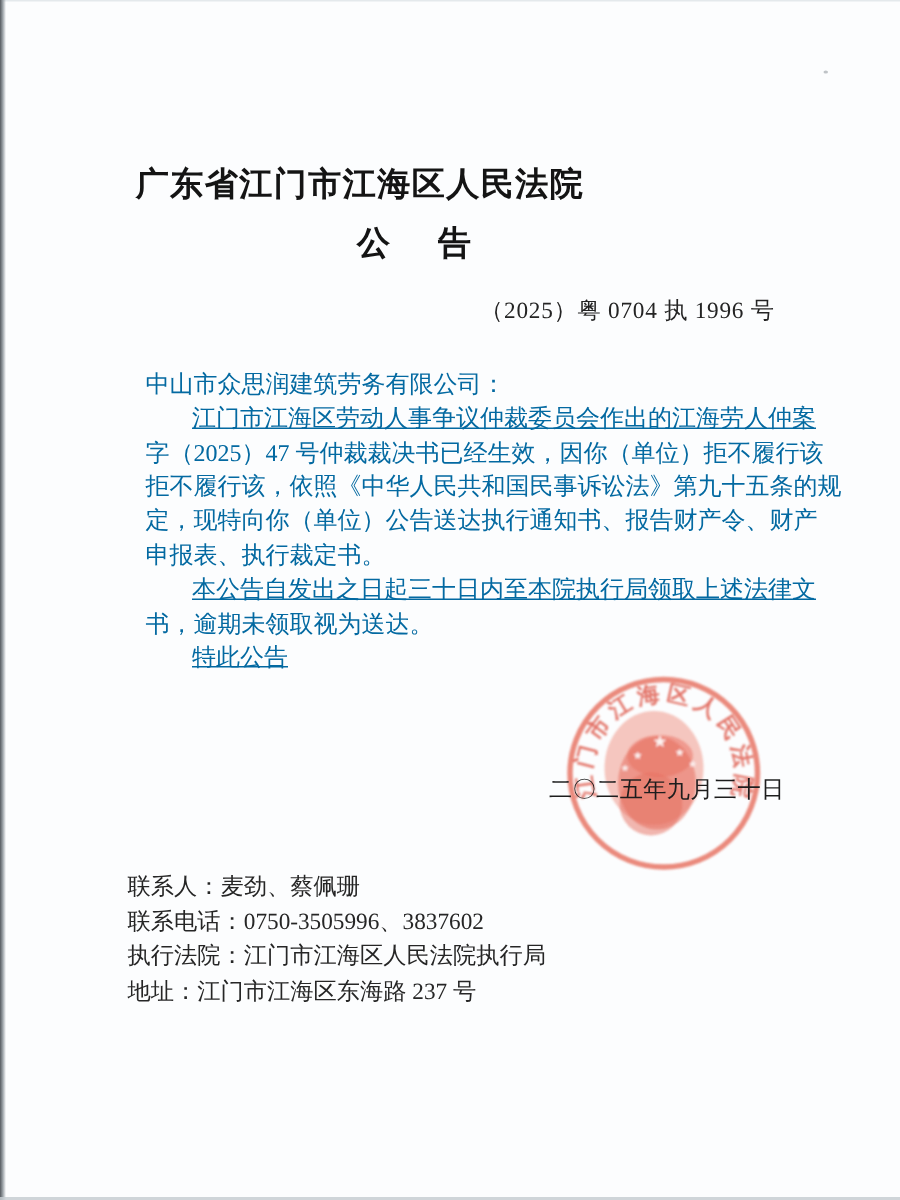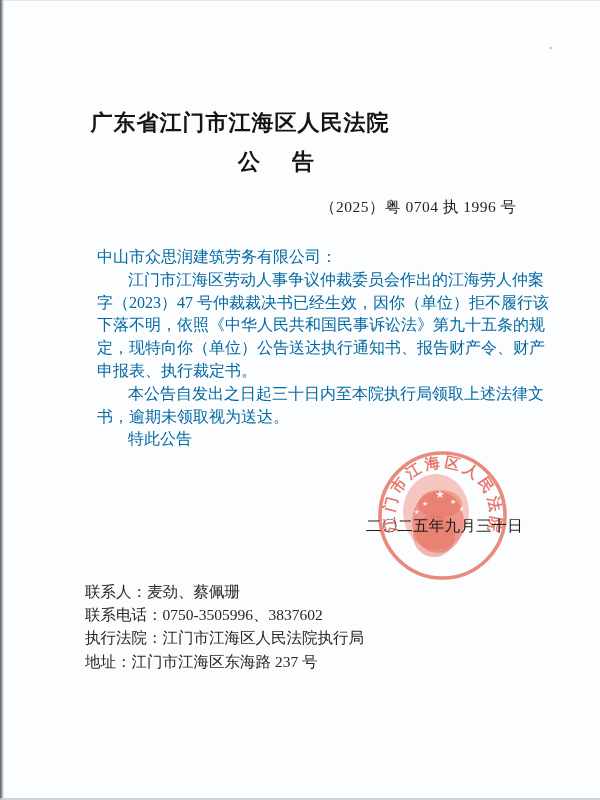--- a/index.html
+++ b/index.html
@@ -46,21 +46,21 @@
     position:absolute;left:320px;top:197px;
     font-size:15.5px;color:#242424;letter-spacing:.5px;
     white-space:nowrap;
     text-align:center;
   }
   .body-text{
     position:absolute;left:97px;top:246px;width:460px;
     font-size:16px;line-height:22.8px;color:#0369a1;
   }
   .body-text .line{white-space:nowrap;}
-  .body-text .indent{padding-left:31px;}
+  .body-text .indent{padding-left:31px;text-decoration:underline;}
   .seal-svg{
     position:absolute;left:374px;top:448px;width:140px;height:140px;
     z-index:1;
   }
   .date-line{
     position:absolute;left:366px;top:516px;
     font-size:15.5px;color:#1d1d1d;letter-spacing:.2px;
     white-space:nowrap;z-index:3;text-align:right;
   }
   .footer-block{
@@ -79,22 +79,22 @@
   <div class="edge-bottom"></div>
   <div class="speck"></div>
 
   <div class="court-title">广东省江门市江海区人民法院</div>
   <div class="doc-type">公　告</div>
   <div class="case-number">（2025）粤 0704 执 1996 号</div>
 
   <div class="body-text">
     <div class="line">中山市众思润建筑劳务有限公司：</div>
     <div class="line indent">江门市江海区劳动人事争议仲裁委员会作出的江海劳人仲案</div>
-    <div class="line">字（2023）47 号仲裁裁决书已经生效，因你（单位）拒不履行该</div>
-    <div class="line">下落不明，依照《中华人民共和国民事诉讼法》第九十五条的规</div>
+    <div class="line">字（2025）47 号仲裁裁决书已经生效，因你（单位）拒不履行该</div>
+    <div class="line">拒不履行该，依照《中华人民共和国民事诉讼法》第九十五条的规</div>
     <div class="line">定，现特向你（单位）公告送达执行通知书、报告财产令、财产</div>
     <div class="line">申报表、执行裁定书。</div>
     <div class="line indent">本公告自发出之日起三十日内至本院执行局领取上述法律文</div>
     <div class="line">书，逾期未领取视为送达。</div>
     <div class="line indent">特此公告</div>
   </div>
 
   <svg class="seal-svg" viewBox="0 0 140 140" aria-hidden="true">
     <defs>
       <filter id="sblur" x="-20%" y="-20%" width="140%" height="140%">

